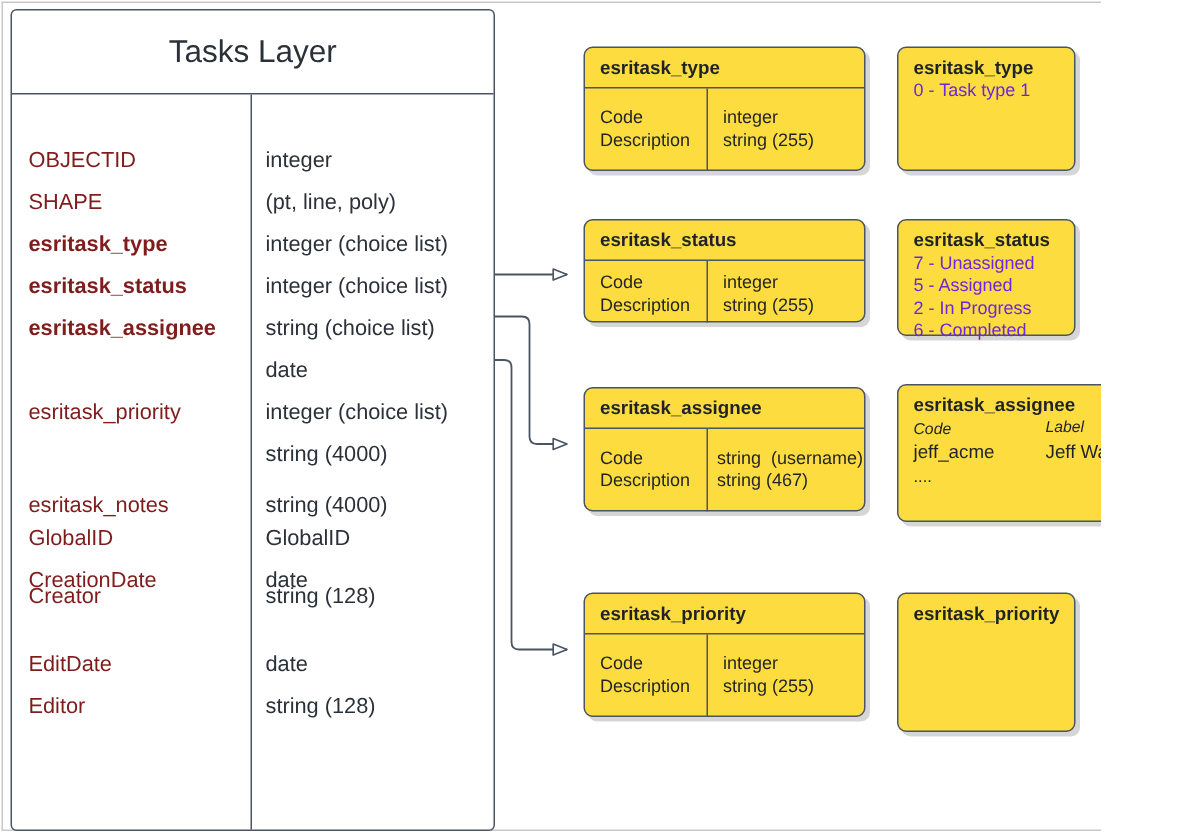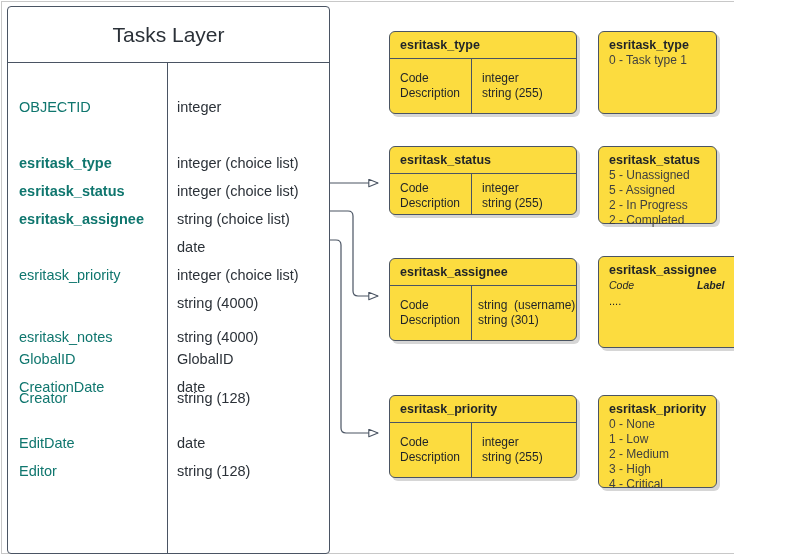--- a/index.html
+++ b/index.html
@@ -63,21 +63,21 @@
     position: absolute;
     left: 0;
     right: 0;
     height: 28px;
     line-height: 28px;
   }
   .field-name {
     position: absolute;
     left: 11px;
     font-size: 14.5px;
-    color: #0f766e;
+    color: #7f1d1d;
     white-space: nowrap;
   }
   .field-name.bold { font-weight: bold; }
   .field-type {
     position: absolute;
     left: 169px;
     font-size: 14.5px;
     color: #2b3138;
     white-space: nowrap;
   }
@@ -121,41 +121,40 @@
   }
   .ycol {
     position: absolute;
     font-size: 12px;
     color: #1f2328;
     line-height: 15px;
     white-space: pre;
   }
   .ylist {
     font-size: 12px;
-    color: #404040;
+    color: #6d28d9;
     line-height: 15px;
     padding: 0 0 0 10px;
   }
   .ylist div { white-space: pre; }
   .yhdr-italic {
     font-size: 10.5px;
     font-style: italic;
     color: #1f2328;
   }
   .assignee-grid {
     position: relative;
     padding-left: 10px;
     font-size: 12.5px;
     line-height: 16px;
     color: #1f2328;
   }
   .assignee-grid .col2 {
     position: absolute;
     left: 88px;
-    font-weight: bold;
   }
   .assignee-row { position: relative; height: 16px; }
 </style>
 </head>
 <body>
 
 <div id="canvas">
 
   <div id="outer-frame"></div>
 
@@ -176,20 +175,24 @@
   </svg>
 
   <div id="tasks-layer">
     <div id="tasks-layer-title">Tasks Layer</div>
     <div id="tasks-fields">
       <div id="tasks-col-divider"></div>
 
       <div class="field-row" style="top:30px">
         <span class="field-name">OBJECTID</span>
         <span class="field-type">integer</span>
+      </div>
+      <div class="field-row" style="top:58px">
+        <span class="field-name">SHAPE</span>
+        <span class="field-type">(pt, line, poly)</span>
       </div>
       <div class="field-row" style="top:86px">
         <span class="field-name bold">esritask_type</span>
         <span class="field-type">integer (choice list)</span>
       </div>
       <div class="field-row" style="top:114px">
         <span class="field-name bold">esritask_status</span>
         <span class="field-type">integer (choice list)</span>
       </div>
       <div class="field-row" style="top:142px">
@@ -258,66 +261,63 @@
       <div class="ycol" style="left:10px; top:7px;">Code
 Description</div>
       <div class="ycol" style="left:92px; top:7px;">integer
 string (255)</div>
     </div>
   </div>
 
   <div class="ybox" style="left:598px; top:146px; width:119px; height:78px;">
     <div class="ybox-title" style="padding-bottom:1px;">esritask_status</div>
     <div class="ylist">
-      <div>5 - Unassigned</div>
+      <div>7 - Unassigned</div>
       <div>5 - Assigned</div>
       <div>2 - In Progress</div>
-      <div>2 - Completed</div>
+      <div>6 - Completed</div>
     </div>
   </div>
 
   <div class="ybox" style="left:389px; top:258px; width:188px; height:83px;">
     <div class="ybox-title with-rule">esritask_assignee</div>
     <div class="ybox-body" style="height:55px;">
       <div class="ybox-split" style="left:81px;"></div>
       <div class="ycol" style="left:10px; top:12px;">Code
 Description</div>
       <div class="ycol" style="left:88px; top:12px;">string  (username)
-string (301)</div>
+string (467)</div>
     </div>
   </div>
 
   <div class="ybox" style="left:598px; top:256px; width:194px; height:92px;">
     <div class="ybox-title" style="padding-bottom:0px;">esritask_assignee</div>
     <div class="assignee-grid">
       <div class="assignee-row">
         <span class="yhdr-italic">Code</span>
         <span class="yhdr-italic col2">Label</span>
+      </div>
+      <div class="assignee-row">
+        <span>jeff_acme</span>
+        <span class="col2">Jeff Walker</span>
       </div>
       <div class="assignee-row" style="height:14px;">
         <span style="font-size:11px;">....</span>
       </div>
     </div>
   </div>
 
   <div class="ybox" style="left:389px; top:395px; width:188px; height:83px;">
     <div class="ybox-title with-rule">esritask_priority</div>
     <div class="ybox-body" style="height:55px;">
       <div class="ybox-split" style="left:81px;"></div>
       <div class="ycol" style="left:10px; top:12px;">Code
 Description</div>
       <div class="ycol" style="left:92px; top:12px;">integer
 string (255)</div>
     </div>
   </div>
 
   <div class="ybox" style="left:598px; top:395px; width:119px; height:93px;">
     <div class="ybox-title" style="padding-bottom:1px;">esritask_priority</div>
-    <div class="ylist">
-      <div>0 - None</div>
-      <div>1 - Low</div>
-      <div>2 - Medium</div>
-      <div>3 - High</div>
-      <div>4 - Critical</div>
-    </div>
   </div>
 
 </div>
 
 </body></html>

